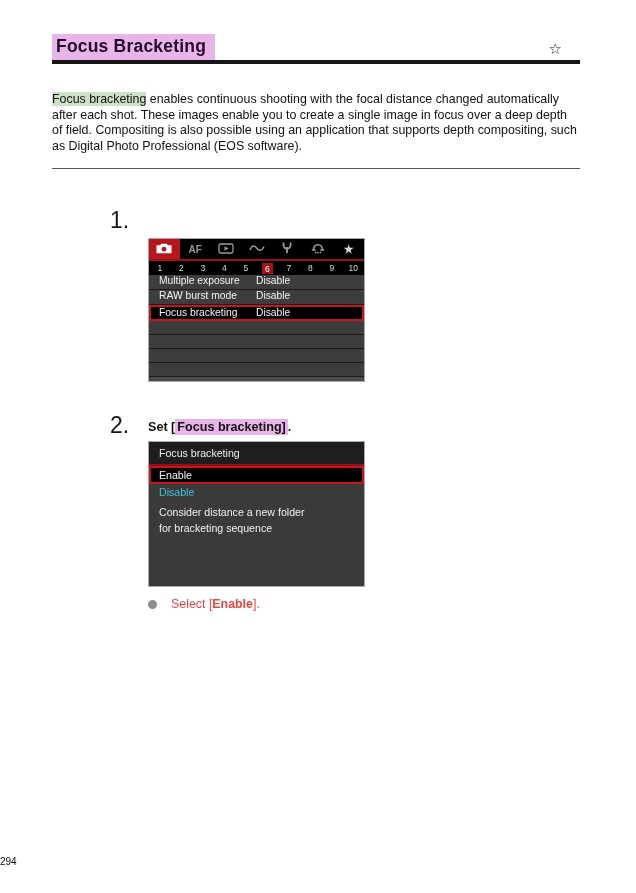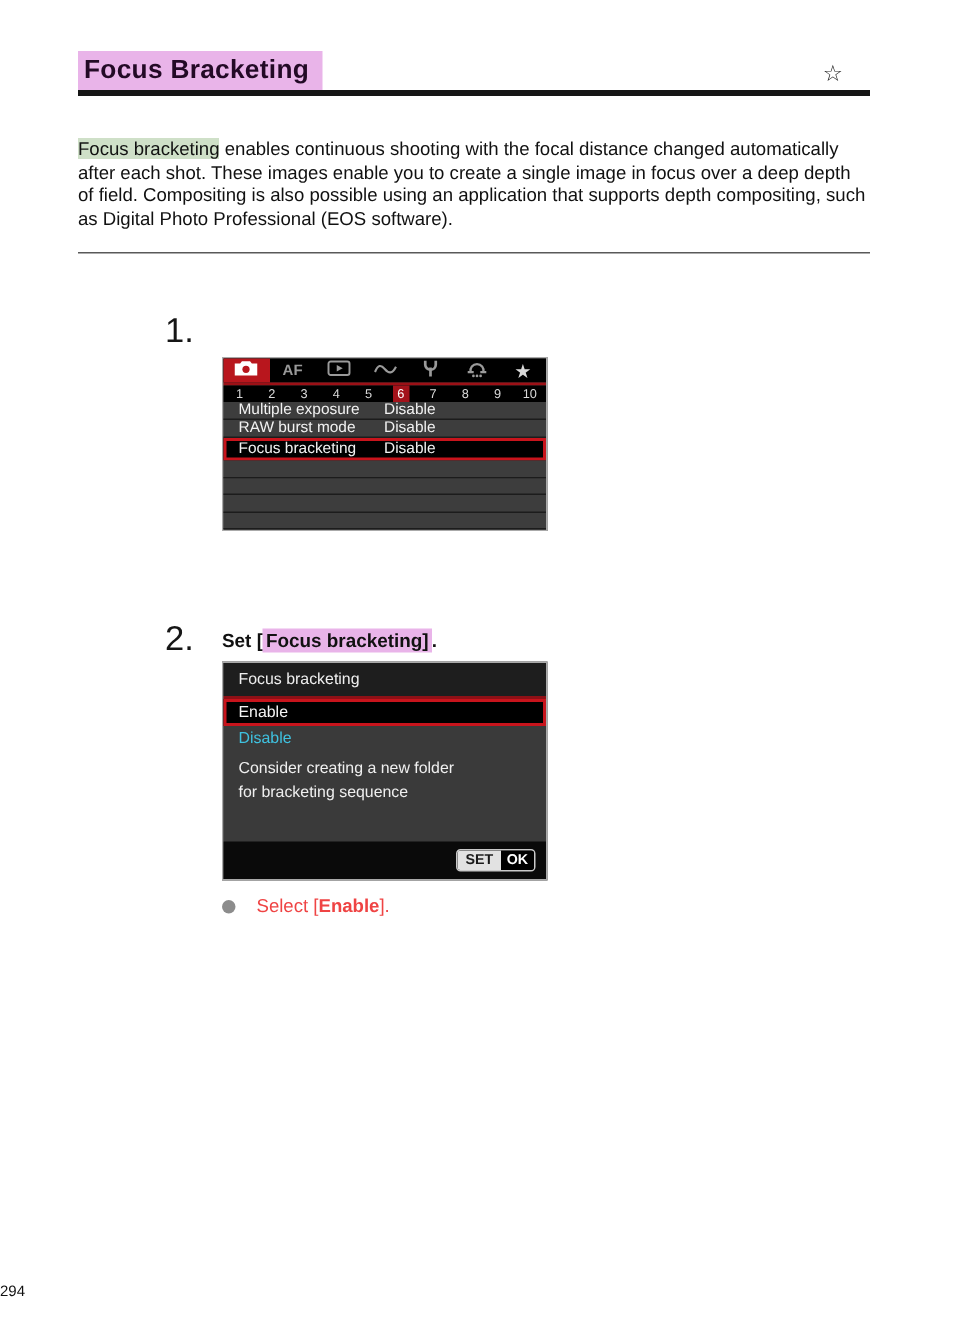--- a/index.html
+++ b/index.html
@@ -24,21 +24,21 @@
   .hl-pink { background:#e9b4e9; padding:1px 2px; }
   .step1-num { left:110px; top:207px; }
   .step1-head { left:148px; top:215px; }
   .step2-num { left:110px; top:412px; }
   .step2-head { left:148px; top:420px; }
   .cam-inline { display:inline-block; vertical-align:-1px; }
 
   
   .camscreen { position:absolute; left:148px; width:217px; background:#3a3a3a;
                border:1px solid #aaaaaa; display:flex; flex-direction:column; }
-  .screen1 { top:238px; height:116px; }
+  .screen1 { top:238px; height:144px; }
   .screen2 { top:441px; height:146px; }
 
   
   .s1-tabs { height:20px; background:#000; display:flex; }
   .s1-tab { flex:1; display:flex; align-items:center; justify-content:center;
             color:#9a9a9a; font-size:10px; font-weight:bold; }
   .s1-tab.sel { background:#b8161d; }
   .s1-tab .star-glyph { color:#d9d9d9; font-size:11px; }
   .s1-redline { height:2px; background:#9c1016; }
   .s1-pages { height:14px; background:#000; display:flex; align-items:center; }
@@ -168,28 +168,22 @@
 
   <div class="step-num step2-num">2.</div>
   <div class="step-head step2-head"><span>Set [</span><span class="hl-pink">Focus bracketing]</span><span>.</span></div>
 
   <div class="camscreen screen2">
     <div class="s2-header">Focus bracketing</div>
     <div class="s2-redline"></div>
     <div class="s2-enable">Enable</div>
     <div class="s2-disable">Disable</div>
     <div class="s2-info">
-      <div>Consider creating a new folder</div>
+      <div>Consider distance a new folder</div>
       <div>for bracketing sequence</div>
-    </div>
-    <div class="s2-footer">
-      <span class="setok">
-        <span class="set">SET</span>
-        <span class="ok">OK</span>
-      </span>
     </div>
   </div>
 
   <div class="bullet-line">
     <span class="bullet-dot"></span>
     <span><span>Select [</span><b>Enable</b><span>].</span></span>
   </div>
 
   <div class="page-number">294</div>
 

